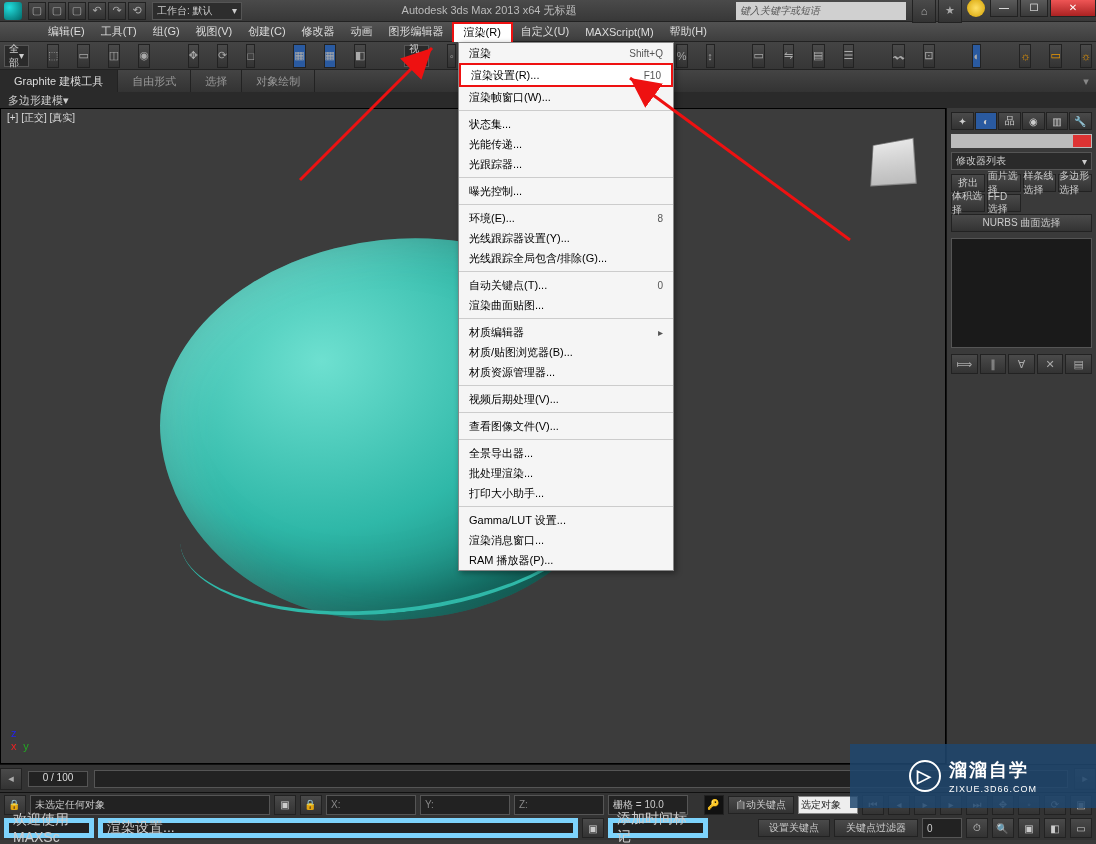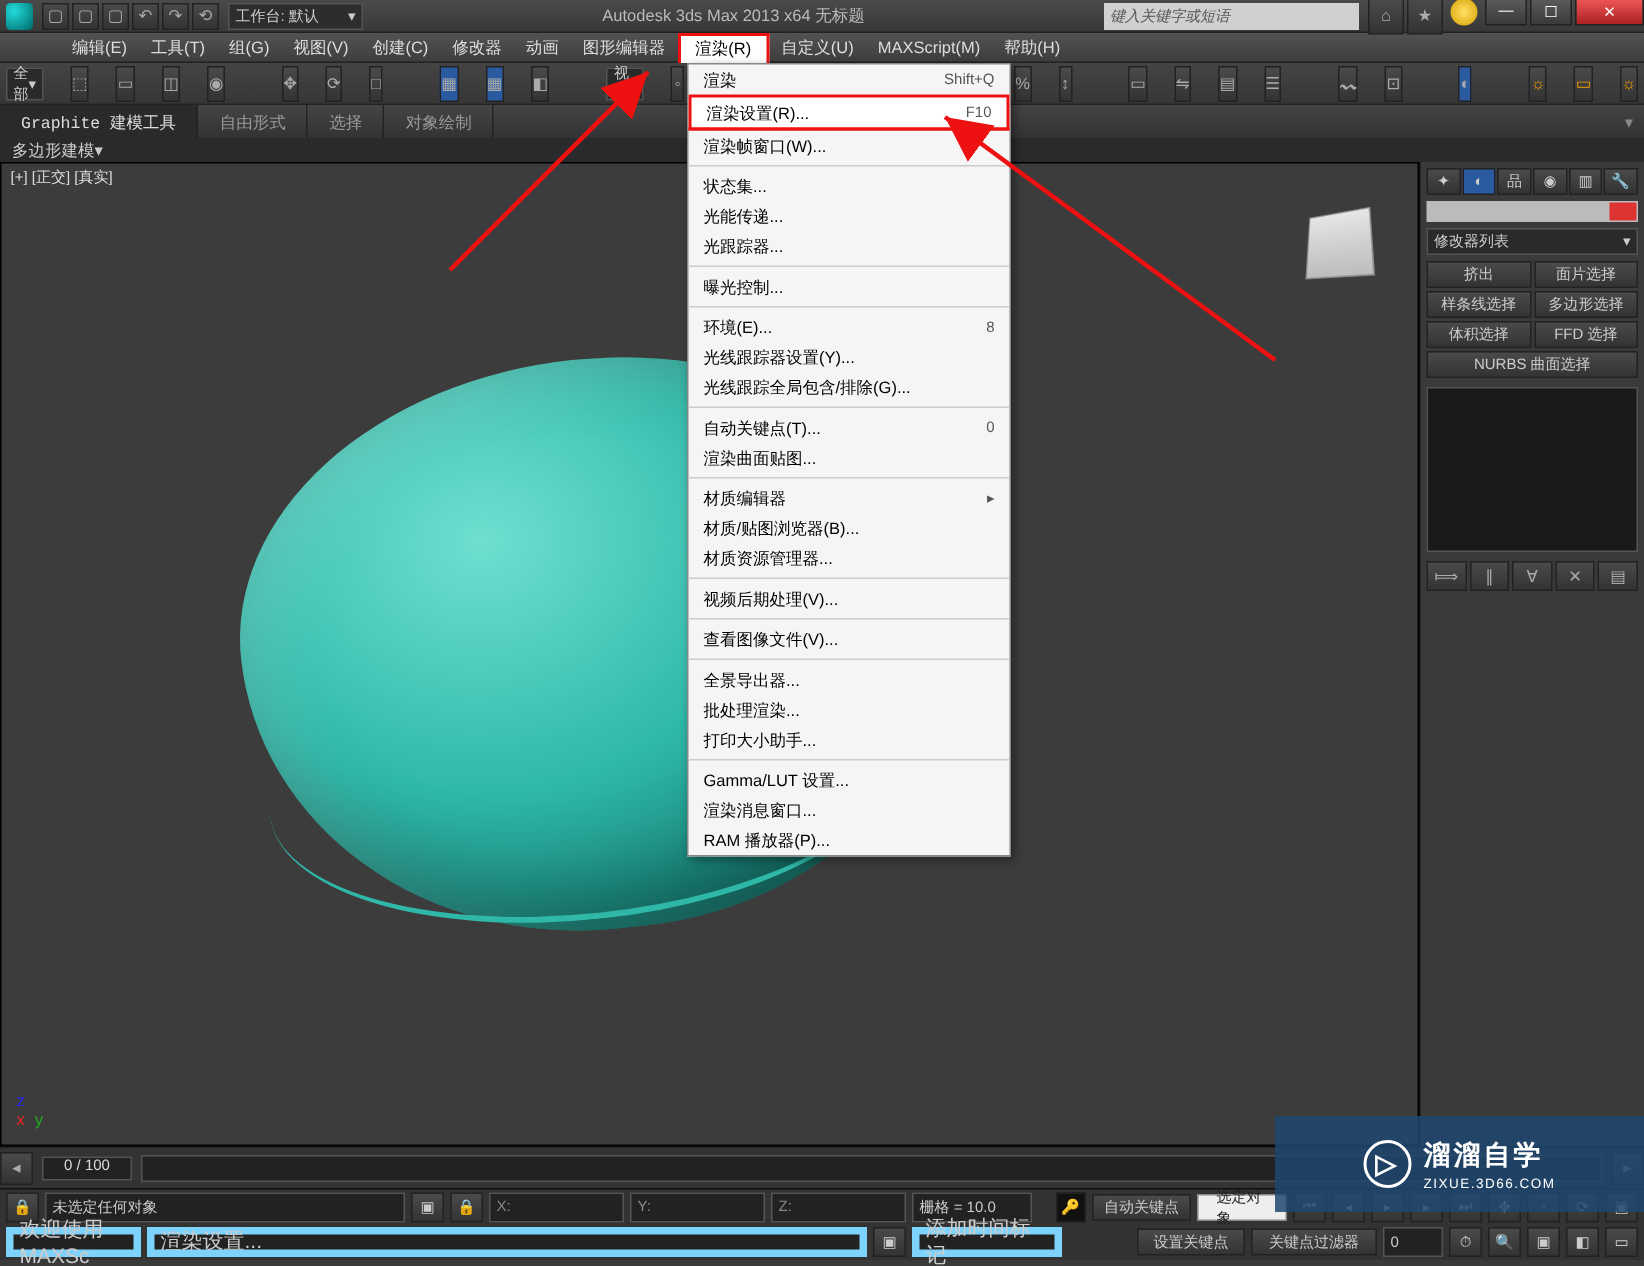--- a/index.html
+++ b/index.html
@@ -26,21 +26,21 @@
 
 
 .tb-row { height:28px; background:linear-gradient(#444,#363636); border-bottom:1px solid #222; display:flex; align-items:center; padding:0 4px; gap:18px; }
 .tbtn { width:24px; height:24px; background:linear-gradient(#4a4a4a,#333); border:1px solid #222; display:flex; align-items:center; justify-content:center; color:#aaa; font-size:11px; }
 .tsep { width:6px; }
 .tsel { height:22px; background:#2a2a2a; border:1px solid #555; color:#ccc; font-size:10px; padding:0 4px; display:flex; align-items:center; justify-content:space-between; }
 
 
 .ribbon { height:22px; background:linear-gradient(#444,#333); display:flex; }
 .rtab { padding:0 14px; height:22px; display:flex; align-items:center; color:#999; font-size:11px; border-right:1px solid #222; }
-.rtab.active { background:#2a2a2a; color:#ddd;font-family:Liberation Mono, monospace; }
+.rtab.active { background:#2a2a2a; color:#ddd; }
 .ribbon .caret { margin-left:auto; width:20px; display:flex; align-items:center; justify-content:center; color:#888;}
 .sub-ribbon { height:18px; background:#2a2a2a; color:#ccc; font-size:11px; padding:0 8px; display:flex; align-items:center; border-bottom:1px solid #111;}
 
 
 .viewport { position:absolute; left:0; top:108px; right:150px; bottom:80px; background:#3c3c3c; border:1px solid #000; }
 .vp-label { position:absolute; top:2px; left:6px; color:#ddd; font-size:10px; }
 
 
 .mesh { position:absolute; left:160px; top:130px; width:480px; height:380px; }
 .mesh-body { width:100%; height:100%; background: radial-gradient(ellipse at 35% 30%, #6ee0d0, #2fb8a8 45%, #1a8a7e 70%, #0c5a52); border-radius:50% 50% 48% 48% / 46% 46% 54% 54%; transform: rotate(-6deg); box-shadow: inset -30px -20px 60px rgba(0,0,0,.35), inset 20px 10px 40px rgba(255,255,255,.15);}
@@ -61,38 +61,38 @@
 
 .arrow-svg { position:absolute; left:0; top:0; width:1096px; height:844px; pointer-events:none; z-index:60;}
 
 
 .cmd-panel { position:absolute; right:0; top:108px; width:150px; bottom:80px; background:#3a3a3a; border-left:1px solid #111; padding:4px; }
 .cmd-tabs { display:flex; gap:1px; margin-bottom:4px;}
 .cmd-tabs .ct { flex:1; height:18px; background:linear-gradient(#4a4a4a,#333); border:1px solid #222; display:flex; align-items:center; justify-content:center; font-size:10px;}
 .cmd-color { height:14px; background:#bbb; margin-bottom:4px; position:relative;}
 .cmd-color .sw { position:absolute; right:1px; top:1px; width:18px; height:12px; background:#d33;}
 .cmd-sel { height:18px; background:#2a2a2a; border:1px solid #555; font-size:10px; padding:0 4px; display:flex; align-items:center; justify-content:space-between; margin-bottom:4px;text-align:center;}
-.cmd-btns { display:grid; grid-template-columns:1fr 1fr; gap:2px;}
+.cmd-btns { display:grid; grid-template-columns:1fr 1fr 1fr 1fr; gap:2px;}
 .cbtn { height:18px; background:linear-gradient(#4a4a4a,#333); border:1px solid #222; font-size:10px; display:flex; align-items:center; justify-content:center; color:#ccc;}
 .cmd-preview { margin-top:6px; height:110px; background:#1a1a1a; border:1px solid #555; }
 .cmd-foot { margin-top:6px; display:flex; gap:2px;}
 .cmd-foot .tbtn { flex:1; height:20px;}
 
 
 .timeline { position:absolute; left:0; right:0; bottom:52px; height:28px; background:#333; border-top:1px solid #111; display:flex; align-items:center;}
 .timeline .framebox { width:60px; height:16px; background:#222; border:1px solid #555; color:#ddd; font-size:10px; text-align:center; margin:0 6px;}
 .timeline .track { flex:1; height:18px; background:#222; border:1px solid #555; position:relative; margin-right:6px;}
 
 .status2 { position:absolute; left:0; right:0; bottom:28px; height:24px; background:#333; display:flex; align-items:center; gap:4px; padding:0 4px; border-top:1px solid #111;}
 .pl-btn { width:22px; height:20px; background:linear-gradient(#4a4a4a,#333); border:1px solid #222; display:flex; align-items:center; justify-content:center; font-size:10px;}
 .status2 .info { flex: 0 0 240px; height:20px; background:#222; border:1px solid #555; font-size:10px; padding:0 4px; display:flex; align-items:center;}
 .coord { width:90px; height:20px; background:#222; border:1px solid #555; font-size:10px; padding:0 4px; display:flex; align-items:center; gap:2px;}
 .coord .lab{color:#888;}
 .status2 .gap{margin-left:auto;}
-.key-sel { width:60px; height:18px; background:#eee; border:1px solid #888; color:#222; font-size:10px; display:flex; align-items:center; padding:0 12px;}
+.key-sel { width:60px; height:18px; background:#eee; border:1px solid #888; color:#222; font-size:10px; display:flex; align-items:center; padding:0 2px;}
 
 .status3 { position:absolute; left:0; right:0; bottom:4px; height:24px; background:#333; display:flex; align-items:center; gap:4px; padding:0 4px;}
 .status3 .msg { height:20px; background:#222; border:5px solid #7dd3fc; font-size:14px; padding:0 4px; display:flex; align-items:center;}
 
 
 .watermark { position:absolute; right:0; bottom:36px; width:246px; height:64px; background:rgba(30,70,110,.85); color:#fff; display:flex; align-items:center; justify-content:center; z-index:70; flex-direction:row; gap:8px; font-size:18px; font-weight:600; letter-spacing:2px;}
 .watermark .pl { width:32px;height:32px;border:2px solid #fff;border-radius:50%; display:flex; align-items:center; justify-content:center;}
 .watermark .sub{ font-size:9px; letter-spacing:1px; font-weight:400; display:block; margin-top:2px;}
 </style>
 </head>

